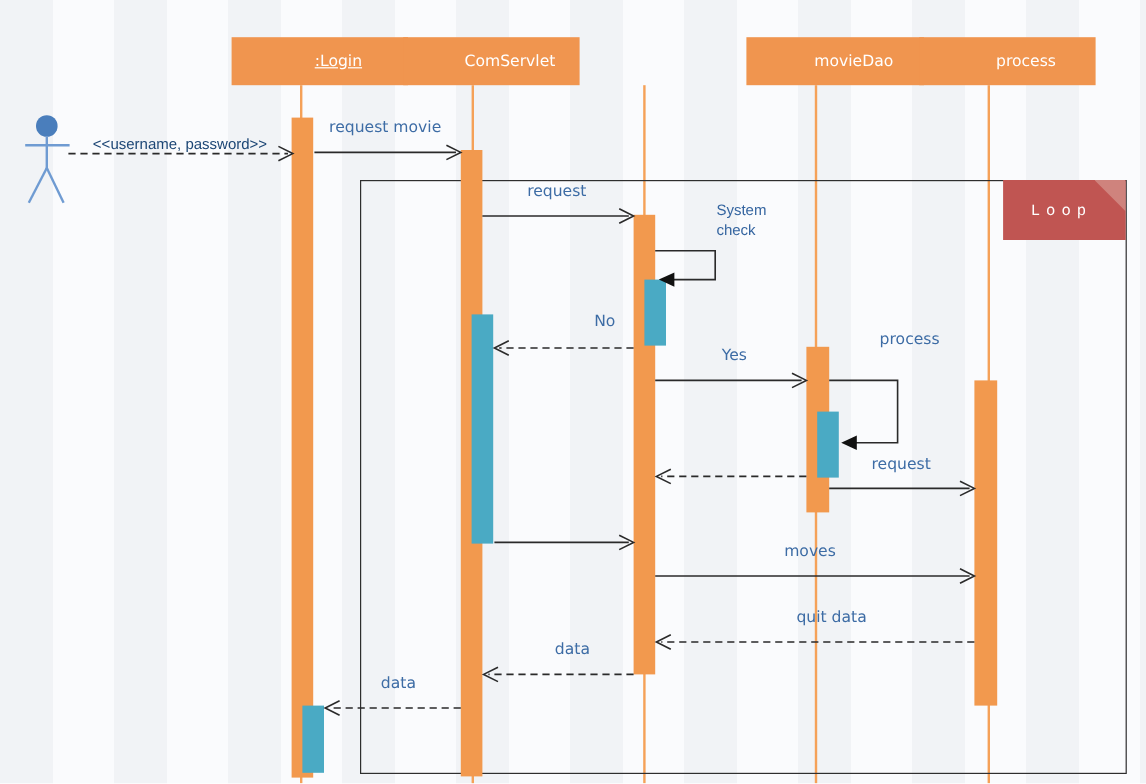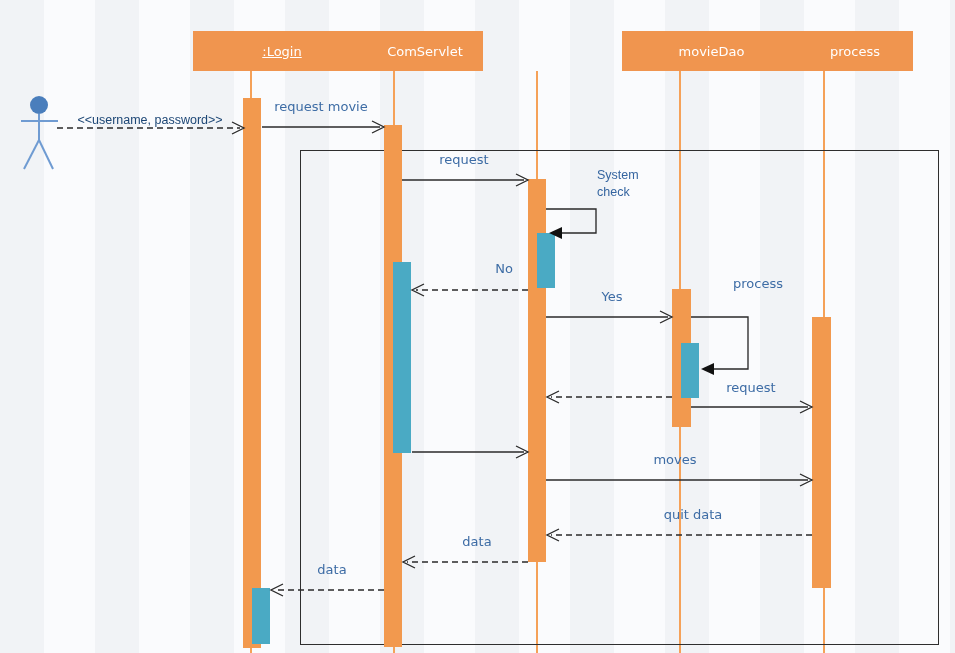--- a/index.html
+++ b/index.html
@@ -67,20 +67,25 @@
     <line x1="25" y1="46" x2="39" y2="75" stroke="#6F9BD2" stroke-width="2"></line>
   </svg>
 
   <div class="lifeline z1" style="left:250px"></div>
   <div class="lifeline z1" style="left:393px"></div>
   <div class="lifeline z1" style="left:536px"></div>
   <div class="lifeline z1" style="left:679px"></div>
   <div class="lifeline z1" style="left:823px"></div>
 
   <div class="frame z2"></div>
+  <div class="frag-label z3">
+    <div class="frag-main"></div>
+    <div class="fold"></div>
+    <div class="txt">Loop</div>
+  </div>
 
   <div class="header z4" style="left:193px">
     <span class="underline">:Login</span>
   </div>
   <div class="header z4" style="left:336px">
     <span>ComServlet</span>
   </div>
   <div class="header z4" style="left:622px;width:117px">
     <span>movieDao</span>
   </div>

